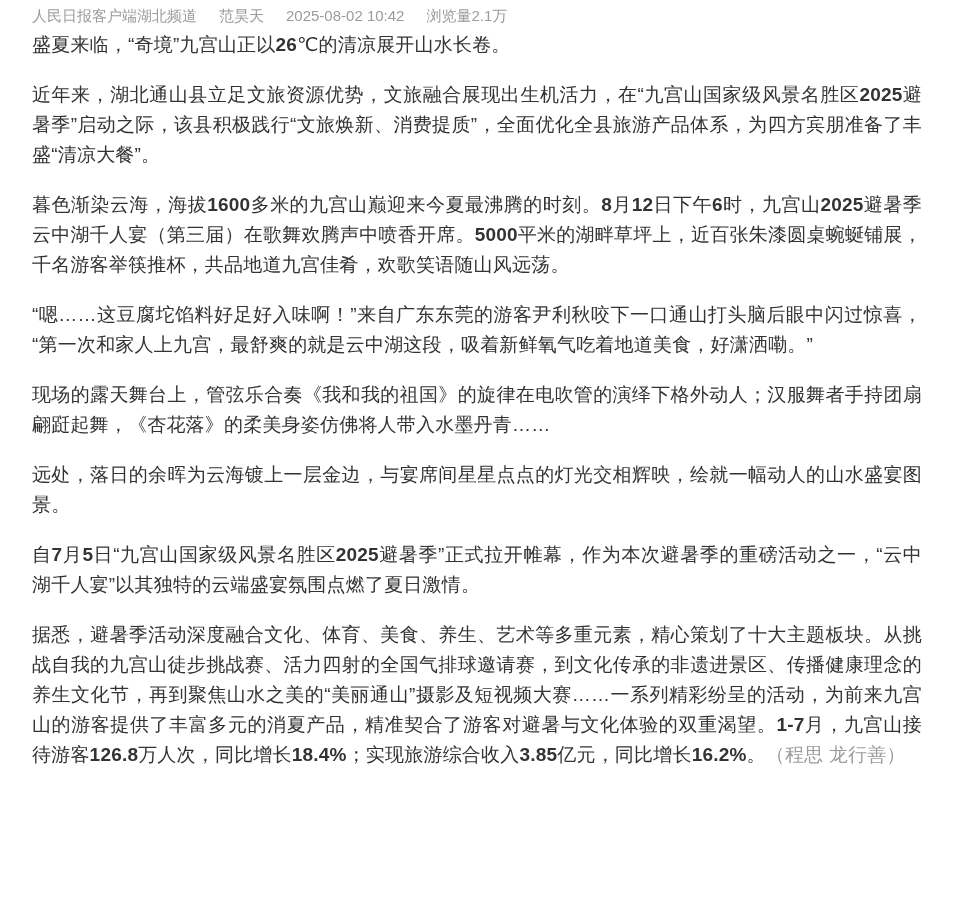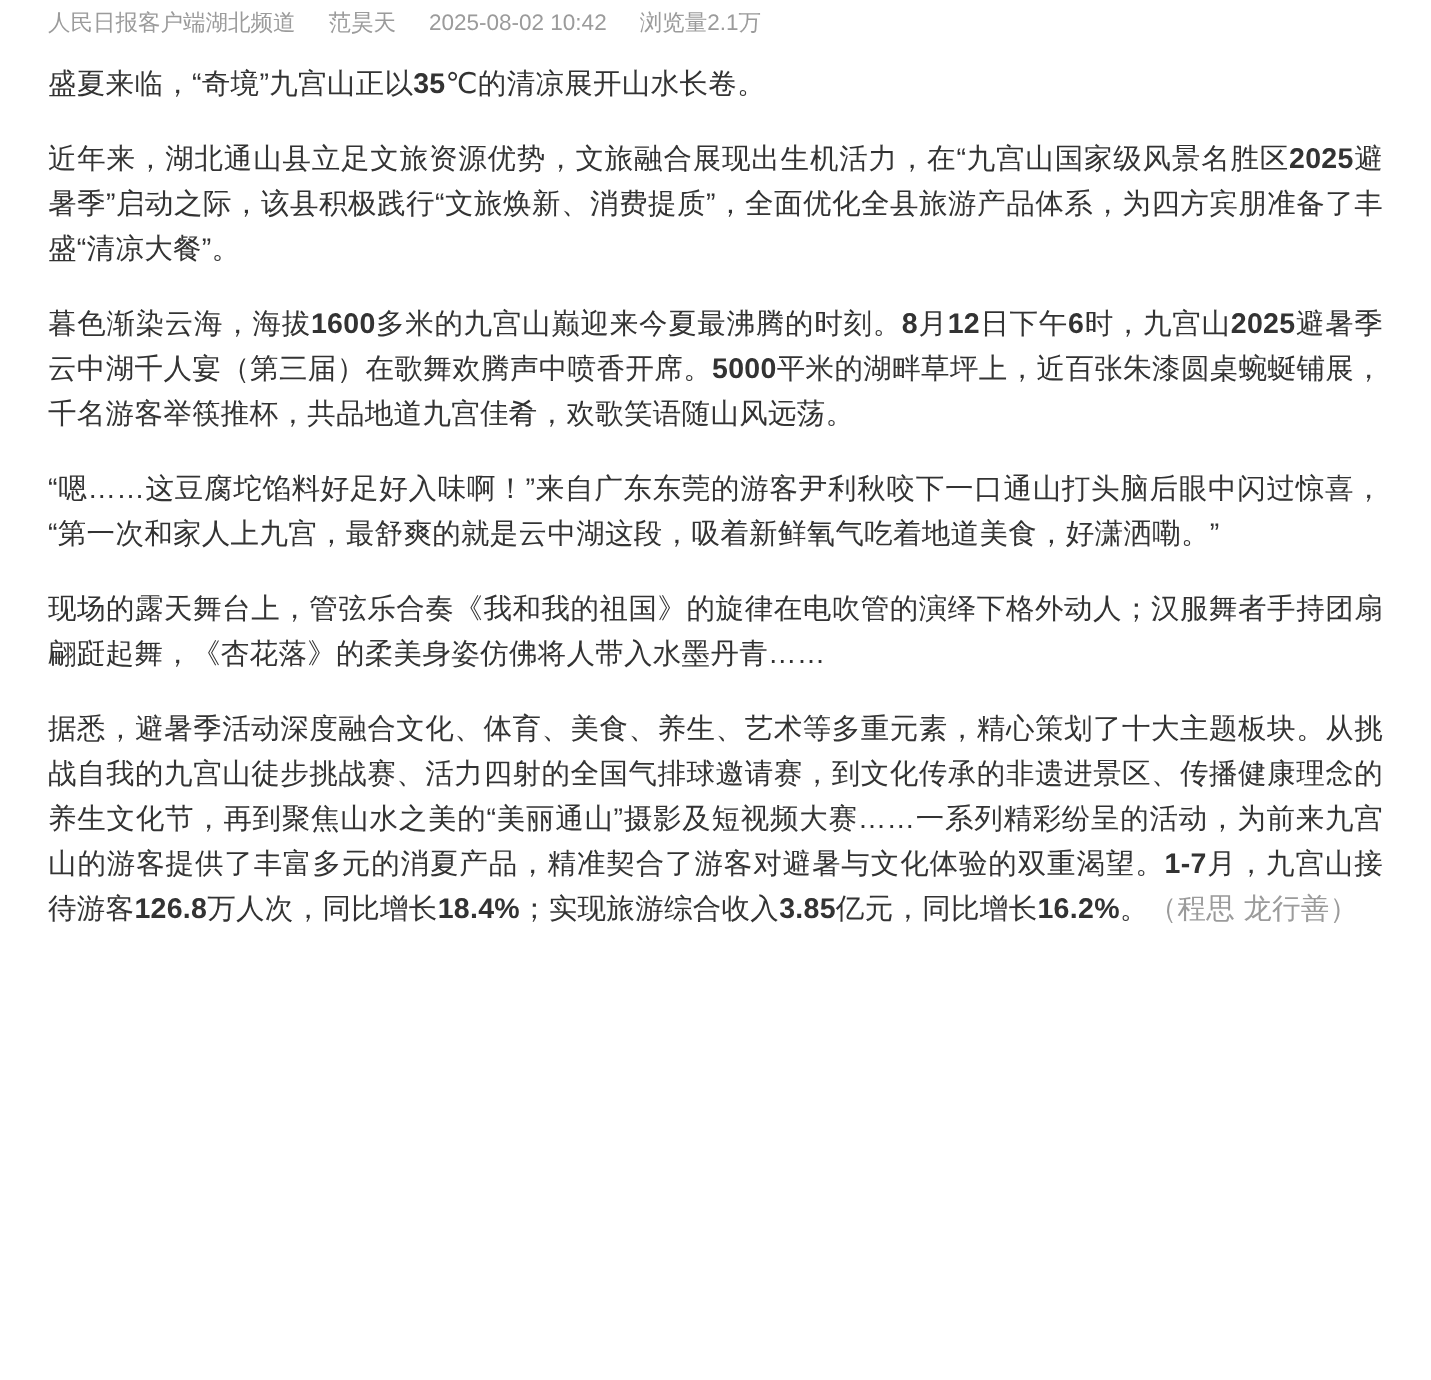--- a/index.html
+++ b/index.html
@@ -28,21 +28,21 @@
     color:var(--title);
     letter-spacing:0.5px;
   }
   .meta{
     display:flex;
     align-items:center;
     gap:22px;
     font-size:15px;
     line-height:20px;
     color:var(--meta);
-    margin:0 0 16px 0;
+    margin:0 0 4px 0;
     white-space:nowrap;
   }
   .body p{
     margin:0 0 20px 0;
     font-size:19px;
     line-height:30px;
     color:var(--body);
     text-align:justify;
     letter-spacing:0.2px;
   }
@@ -58,21 +58,23 @@
 
 
   <div class="meta">
     <span>人民日报客户端湖北频道</span>
     <span>范昊天</span>
     <span>2025-08-02 10:42</span>
     <span>浏览量2.1万</span>
   </div>
 
   <div class="body">
-    <p>盛夏来临，“奇境”九宫山正以<b>35</b>℃的清凉展开山水长卷。</p>
+    <p>盛夏来临，“奇境”九宫山正以<b>26</b>℃的清凉展开山水长卷。</p>
     <p>近年来，湖北通山县立足文旅资源优势，文旅融合展现出生机活力，在“九宫山国家级风景名胜区<b>2025</b>避暑季”启动之际，该县积极践行“文旅焕新、消费提质”，全面优化全县旅游产品体系，为四方宾朋准备了丰盛“清凉大餐”。</p>
     <p>暮色渐染云海，海拔<b>1600</b>多米的九宫山巅迎来今夏最沸腾的时刻。<b>8</b>月<b>12</b>日下午<b>6</b>时，九宫山<b>2025</b>避暑季云中湖千人宴（第三届）在歌舞欢腾声中喷香开席。<b>5000</b>平米的湖畔草坪上，近百张朱漆圆桌蜿蜒铺展，千名游客举筷推杯，共品地道九宫佳肴，欢歌笑语随山风远荡。</p>
     <p>“嗯……这豆腐坨馅料好足好入味啊！”来自广东东莞的游客尹利秋咬下一口通山打头脑后眼中闪过惊喜，“第一次和家人上九宫，最舒爽的就是云中湖这段，吸着新鲜氧气吃着地道美食，好潇洒嘞。”</p>
     <p>现场的露天舞台上，管弦乐合奏《我和我的祖国》的旋律在电吹管的演绎下格外动人；汉服舞者手持团扇翩跹起舞，《杏花落》的柔美身姿仿佛将人带入水墨丹青……</p>
+    <p>远处，落日的余晖为云海镀上一层金边，与宴席间星星点点的灯光交相辉映，绘就一幅动人的山水盛宴图景。</p>
+    <p>自<b>7</b>月<b>5</b>日“九宫山国家级风景名胜区<b>2025</b>避暑季”正式拉开帷幕，作为本次避暑季的重磅活动之一，“云中湖千人宴”以其独特的云端盛宴氛围点燃了夏日激情。</p>
     <p><span>据悉，避暑季活动深度融合文化、体育、美食、养生、艺术等多重元素，精心策划了十大主题板块。从挑战自我的九宫山徒步挑战赛、活力四射的全国气排球邀请赛，到文化传承的非遗进景区、传播健康理念的养生文化节，再到聚焦山水之美的“美丽通山”摄影及短视频大赛……一系列精彩纷呈的活动，为前来九宫山的游客提供了丰富多元的消夏产品，精准契合了游客对避暑与文化体验的双重渴望。<b>1-7</b>月，九宫山接待游客<b>126.8</b>万人次，同比增长<b>18.4%</b>；实现旅游综合收入<b>3.85</b>亿元，同比增长<b>16.2%</b>。</span><span class="byline">（程思 龙行善）</span></p>
   </div>
 
 </div>
 
 </body></html>

